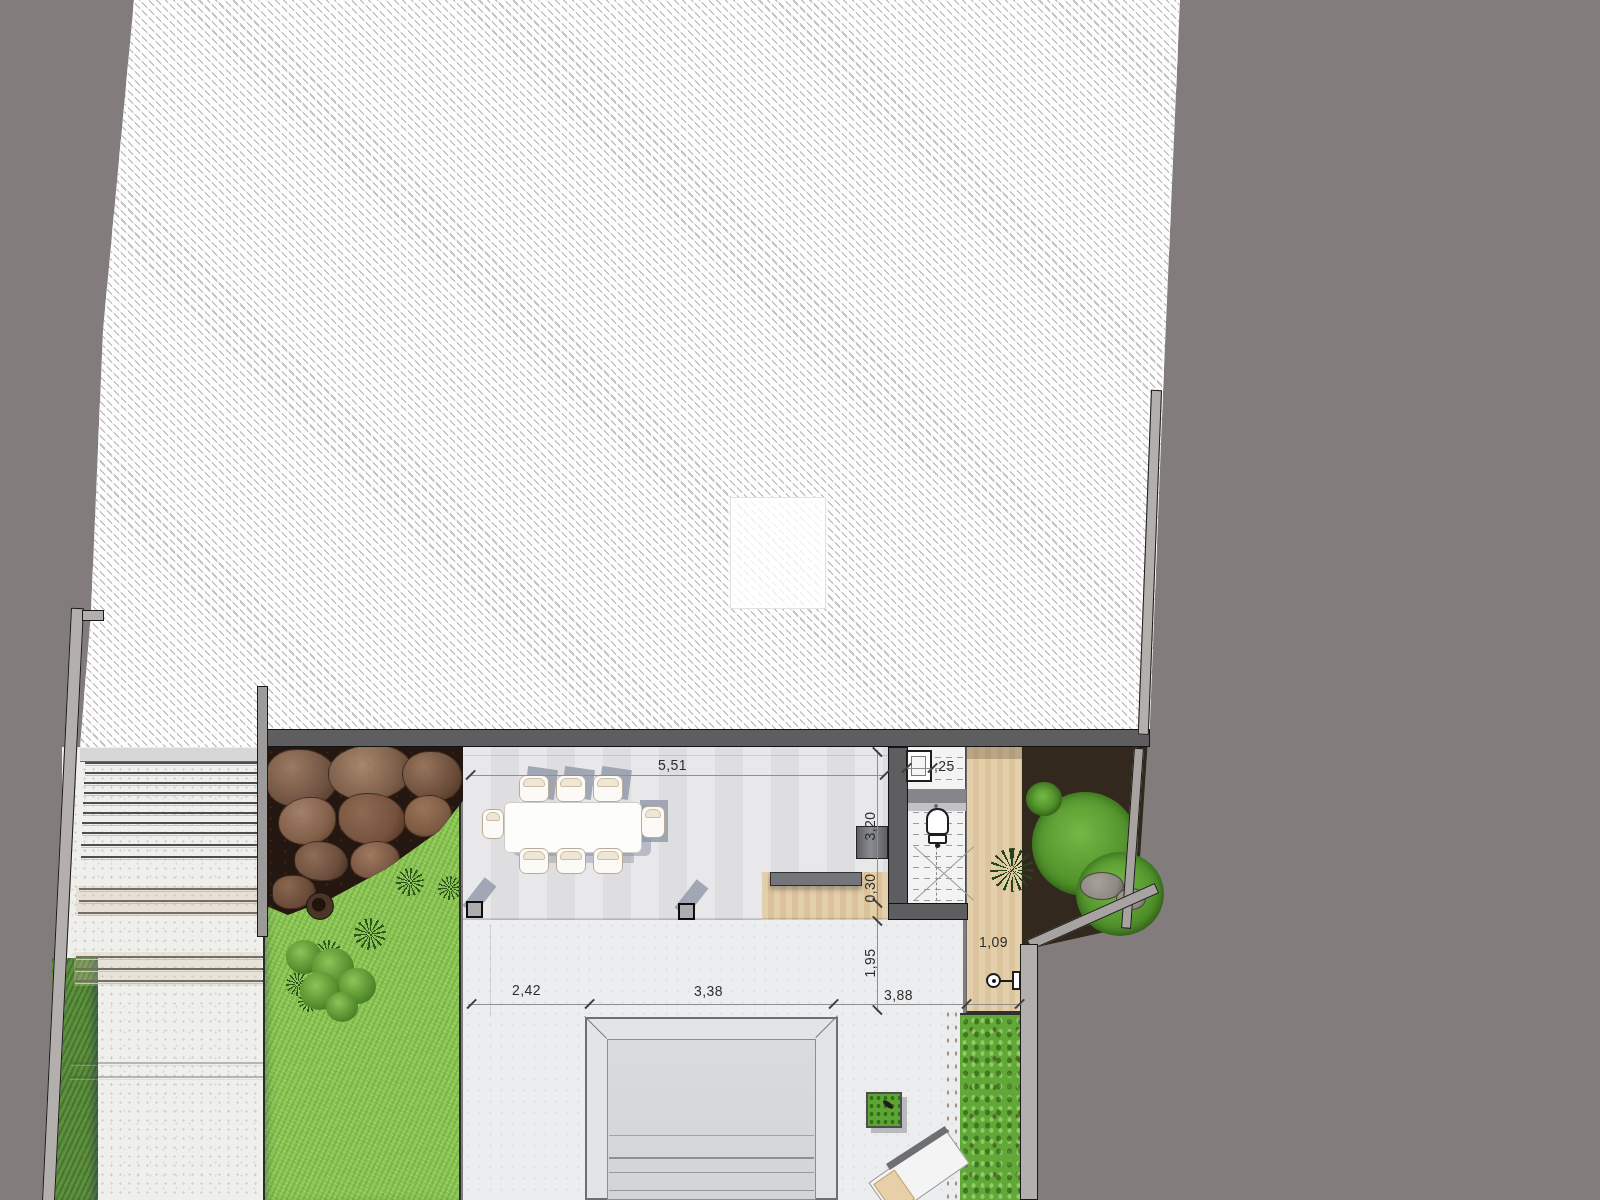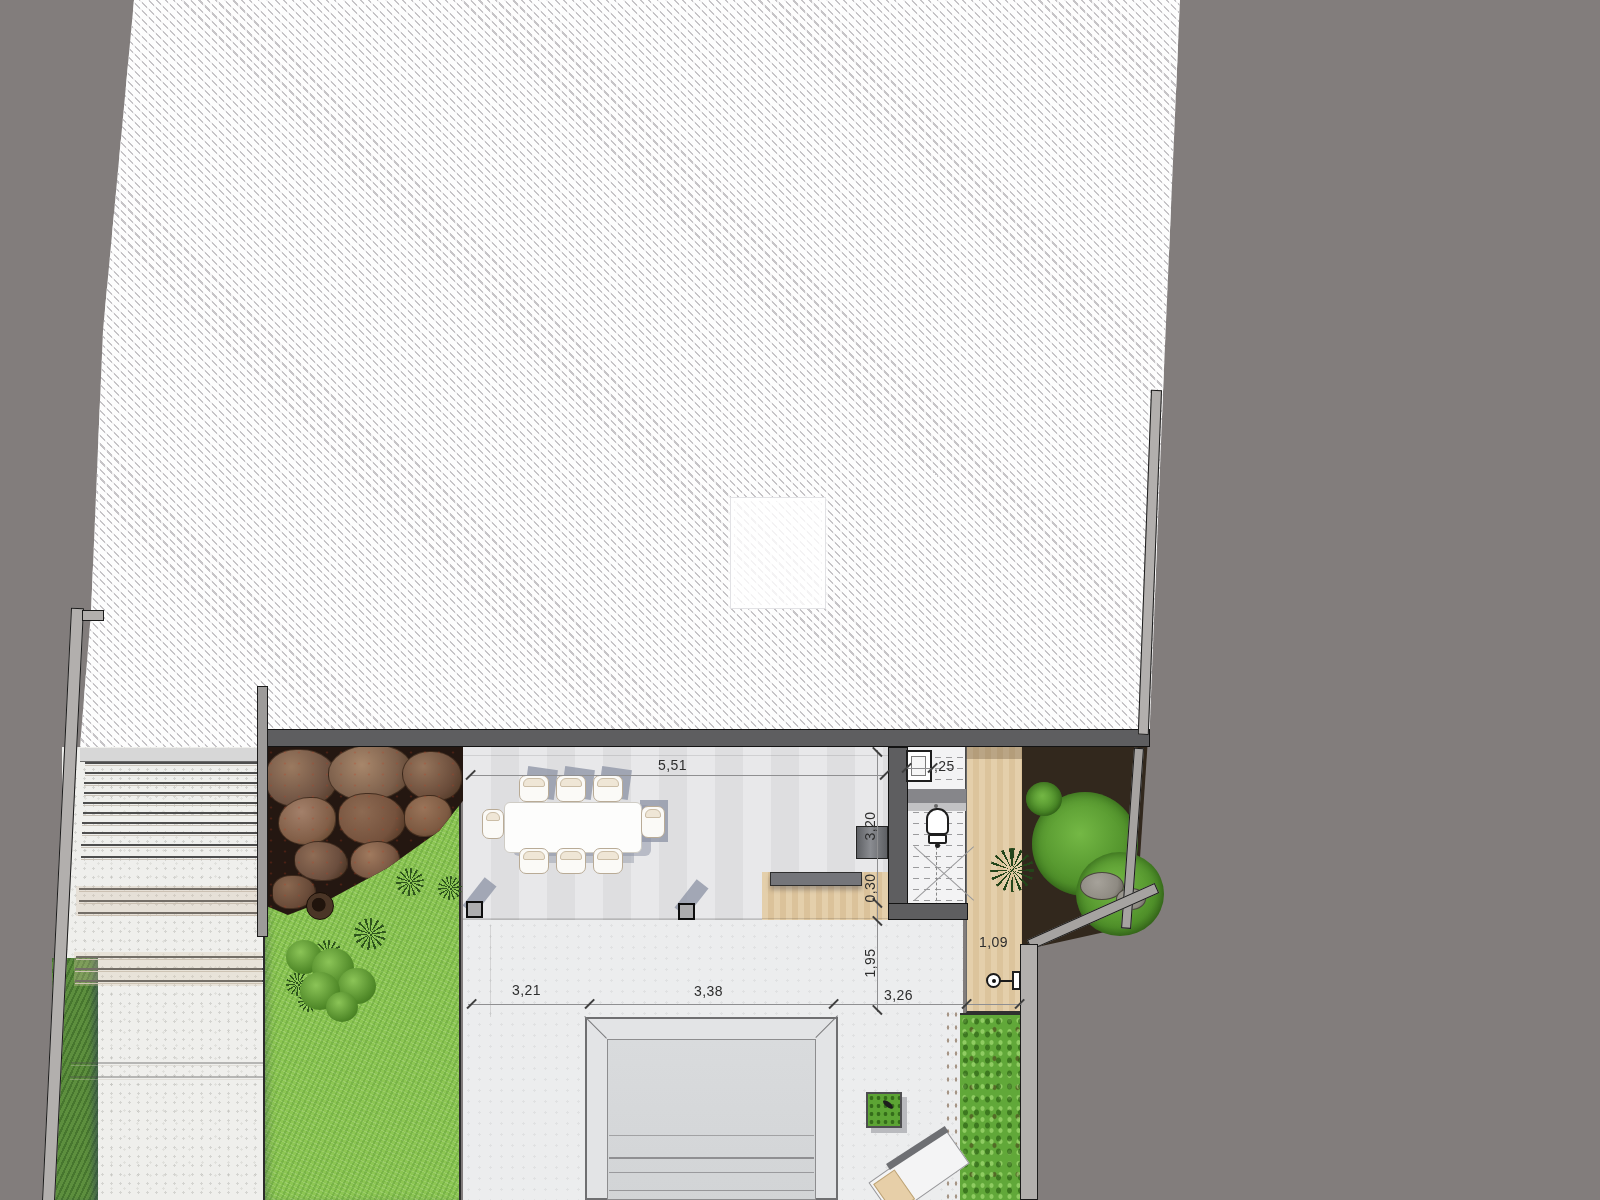--- a/index.html
+++ b/index.html
@@ -284,18 +284,18 @@
   <div class="a dim vdim" style="left:852px;top:818px;width:36px;text-align:center;">3,20</div>
   <div class="a dim vdim" style="left:852px;top:880px;width:36px;text-align:center;">0,30</div>
   <div class="a dim vdim" style="left:852px;top:955px;width:36px;text-align:center;">1,95</div>
 
   <div class="a dline" style="left:468px;top:1004px;width:554px;height:1px;"></div>
   <div class="a slash" style="left:465px;top:1003px;"></div>
   <div class="a slash" style="left:583px;top:1003px;"></div>
   <div class="a slash" style="left:827px;top:1003px;"></div>
   <div class="a slash" style="left:960px;top:1003px;"></div>
   <div class="a slash" style="left:1013px;top:1003px;"></div>
-  <div class="a dim" style="left:512px;top:982px;">3,21</div>
+  <div class="a dim" style="left:512px;top:982px;">2,42</div>
   <div class="a dim" style="left:694px;top:983px;">3,38</div>
-  <div class="a dim" style="left:884px;top:987px;">3,26</div>
+  <div class="a dim" style="left:884px;top:987px;">3,88</div>
   <div class="a dim" style="left:979px;top:934px;text-align:center;">1,09</div>
 
 </div>
 
 </body></html>

